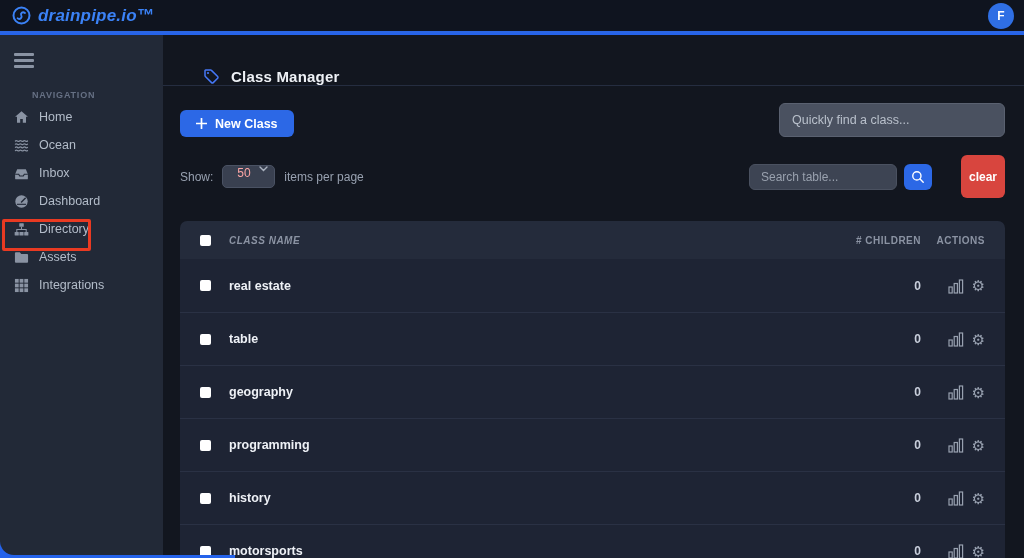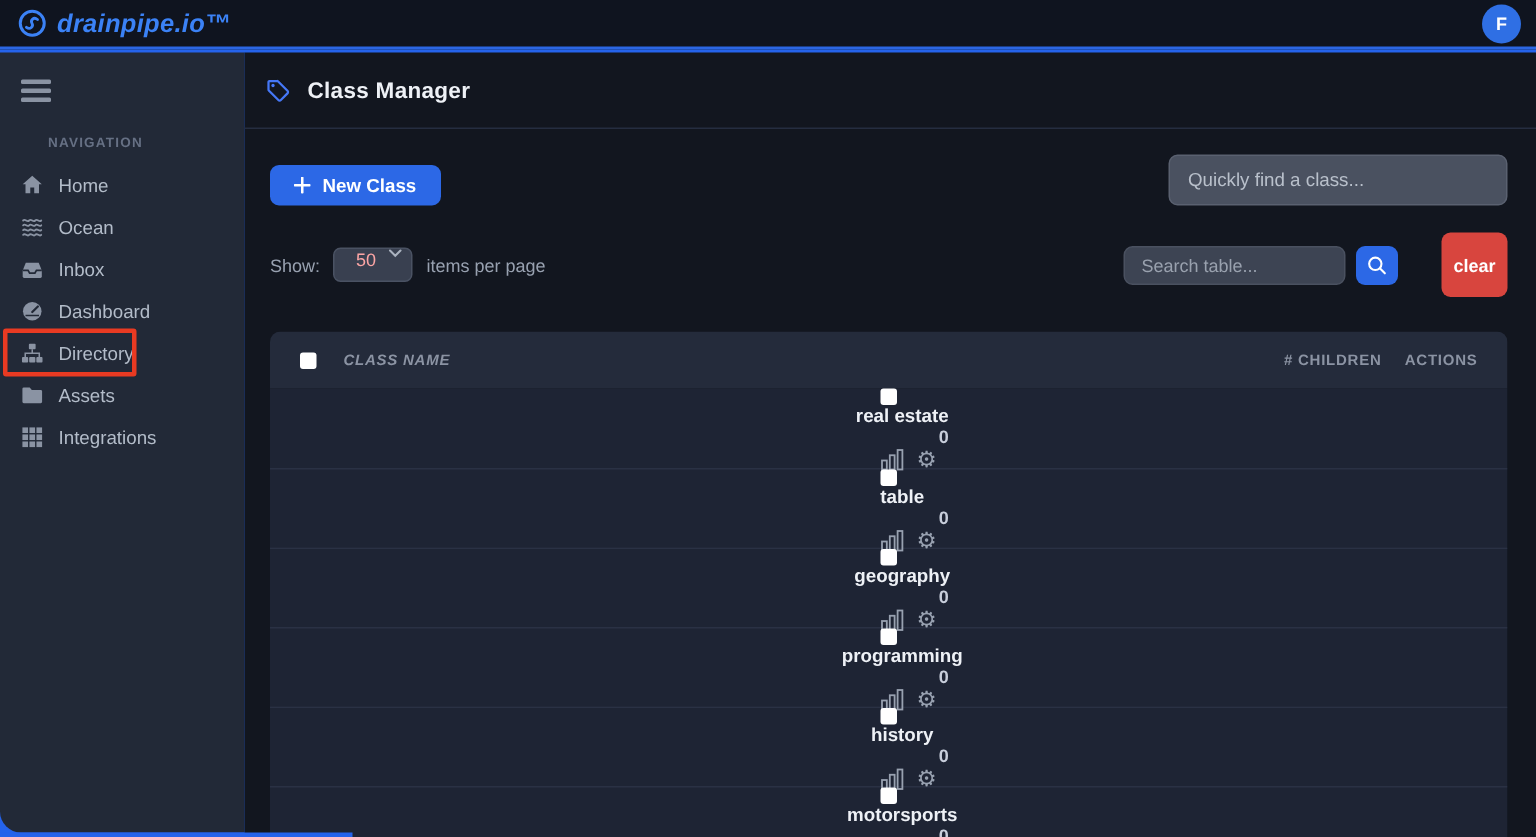--- a/index.html
+++ b/index.html
@@ -37,38 +37,38 @@
     background:#222937; z-index:1; border-bottom-left-radius:14px;
     padding:14px 0 0 0;
   }
   .hamburger { margin:4px 0 0 14px; width:20px; cursor:pointer; }
   .hamburger span { display:block; height:2.5px; background:#8a93a3; margin-bottom:3.5px; border-radius:1px; }
   .nav-label {
     margin:22px 0 10px 32px; font-size:9px; font-weight:bold;
     color:#667084; letter-spacing:0.09em;
   }
   .nav-item {
-    display:flex; align-items:center; gap:10px; height:28px;
+    display:flex; gap:10px; height:28px;
     padding-left:14px; color:#b3bcc9; font-size:12.5px; font-weight:500;
     cursor:pointer; position:relative;
   }
   .nav-item .ico { width:15px; height:15px; color:#8a93a3; display:flex; align-items:center; justify-content:center; flex:0 0 15px; }
   .annotation-box {
     position:absolute; left:2px; top:-3px; width:89px; height:32px;
     border:3px solid #e93a22; border-radius:2px; pointer-events:none; z-index:5;
   }
 
   
   .main {
     position:absolute; top:35px; left:163px; width:861px; height:523px;
     background:#12161f; z-index:2;
   }
   .page-header {
-    height:51px; display:flex; align-items:center; gap:11px;
-    padding-left:14px; border-bottom:1px solid #252d40;
+    height:51px; display:flex; align-items:flex-end; gap:11px;
+    padding-left:40px; border-bottom:1px solid #252d40;
   }
   .page-title { color:#eef1f6; font-size:15px; font-weight:bold; letter-spacing:0.2px; }
   .content { padding:17px 19px 0 17px; }
 
   .row-1 { display:flex; justify-content:space-between; align-items:flex-end; }
   .btn-new-class {
     display:flex; align-items:center; gap:8px; height:27px; padding:0 16px;
     background:#2c68e6; border:none; border-radius:6px; color:#fff;
     font-size:12.5px; font-weight:bold; cursor:pointer; font-family:inherit;
   }
@@ -105,21 +105,21 @@
 
   
   .table { margin-top:23px; border-radius:7px; overflow:hidden; }
   .thead {
     height:38px; background:#242b3b; display:flex; align-items:center;
     padding:0 20px; color:#8b93a3; font-size:10px; font-weight:bold;
     letter-spacing:0.05em;
   }
   .trow {
     height:53px; background:#1e2434; display:flex; align-items:center;
-    padding:0 20px; border-top:1px solid #2a3144;flex-direction:column;
+    padding:0 20px; border-top:1px solid #2a3144;
   }
   .checkbox {
     width:11px; height:11px; background:#ffffff; border-radius:2px;
     cursor:pointer; flex:0 0 11px;
   }
   .cell-name { margin-left:18px; flex:1; color:#eef1f6; font-size:12.5px; font-weight:bold; }
   .thead .cell-name { color:#8b93a3; font-size:10px;font-style:italic; }
   .col-children { width:80px; text-align:right; color:#c8cedb; font-size:12px; font-weight:bold; }
   .thead .col-children { color:#8b93a3; font-size:10px; }
   .col-actions { width:50px; margin-left:14px; display:flex; align-items:center; justify-content:flex-end; gap:8px; }

